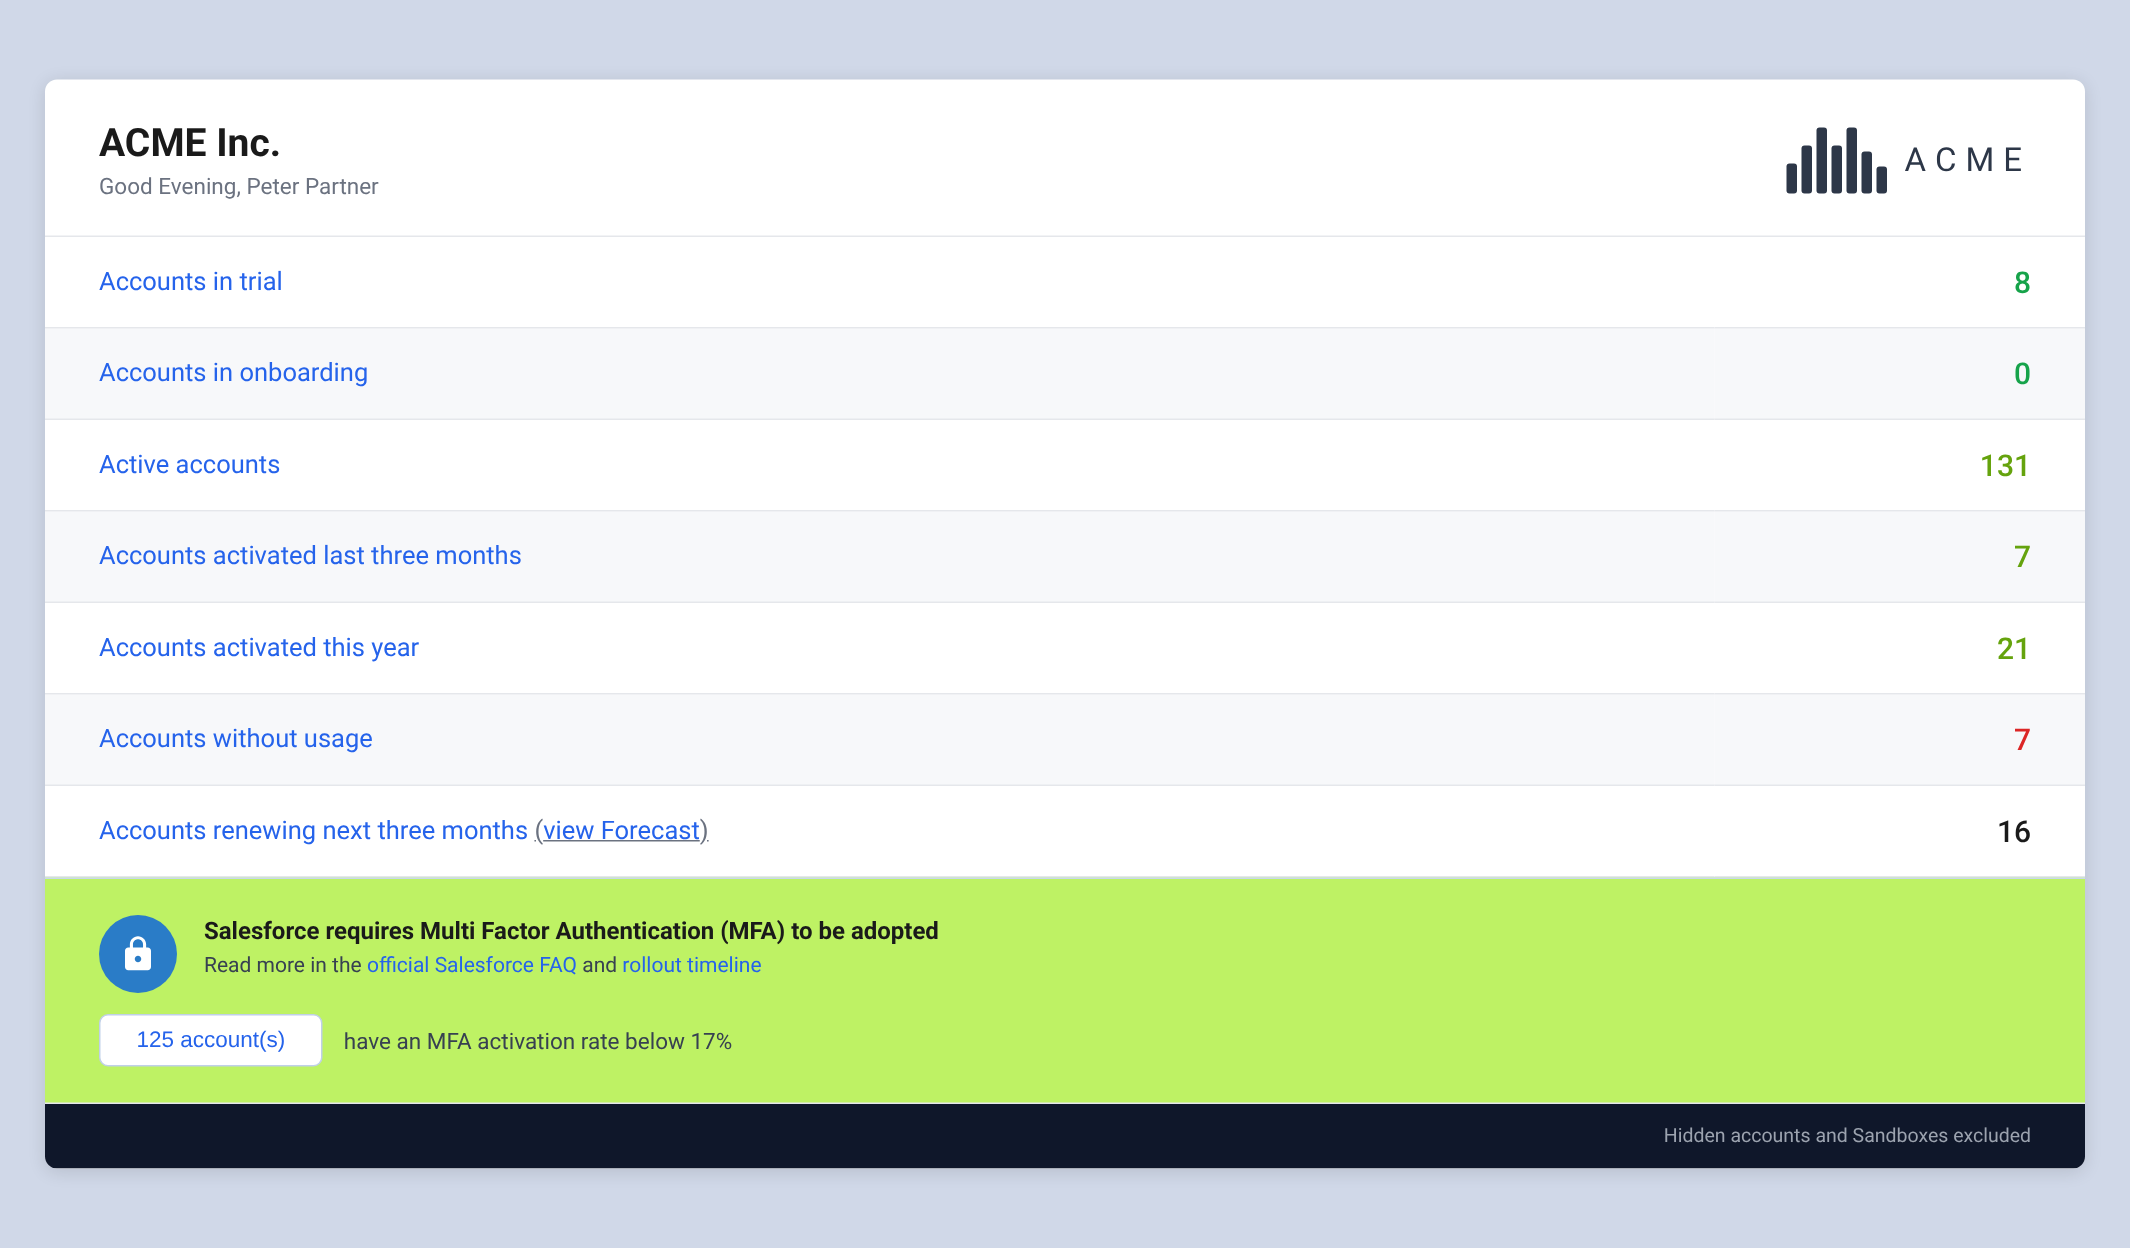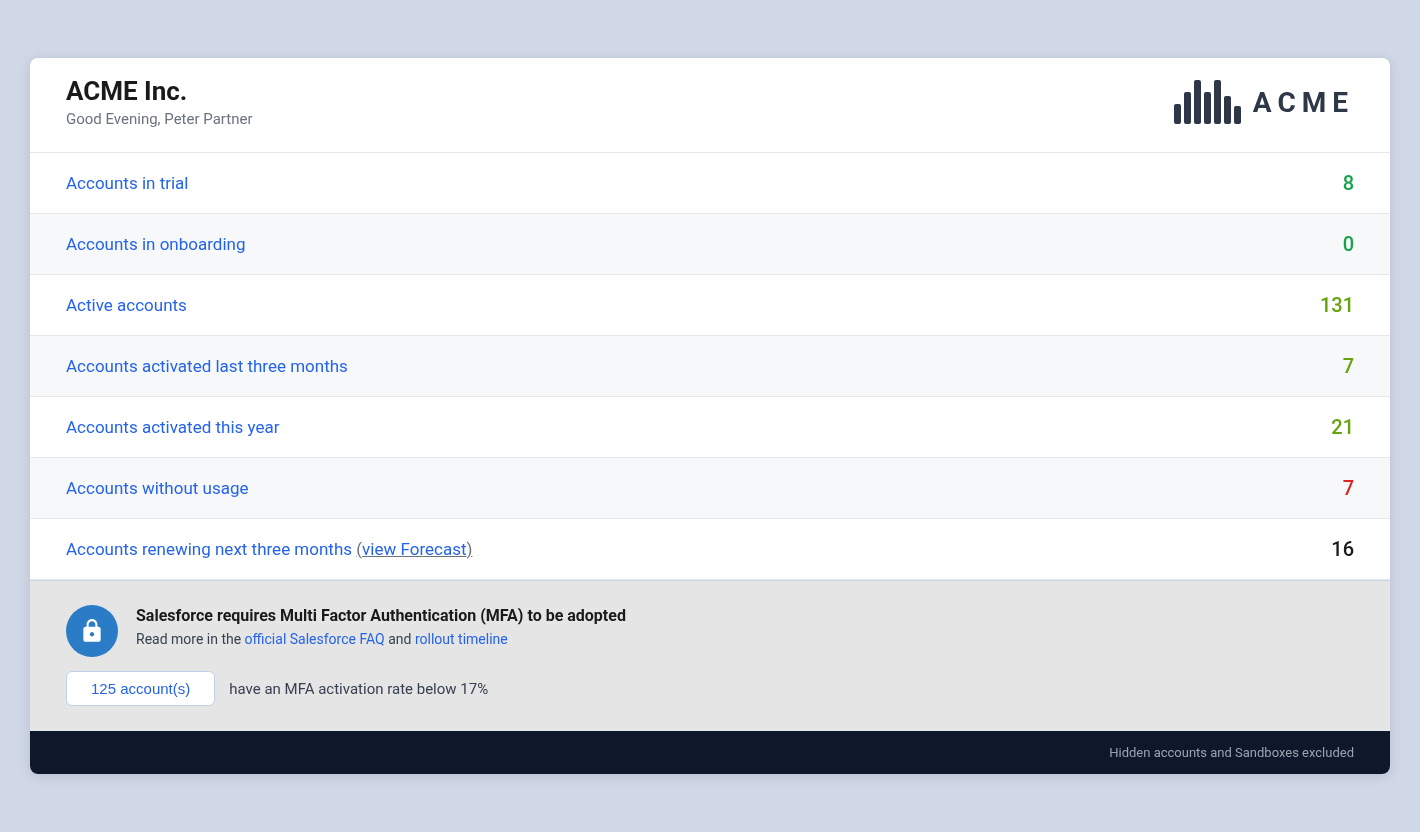--- a/index.html
+++ b/index.html
@@ -15,21 +15,21 @@
 
     .card {
       background: #ffffff;
       border-radius: 8px;
       box-shadow: 0 2px 12px rgba(0,0,0,0.12);
       width: 1360px;
       overflow: hidden;
     }
 
     .card-header {
-      padding: 18px 36px 24px 36px;
+      padding: 28px 36px 24px 36px;
       display: flex;
       align-items: center;
       justify-content: space-between;
       border-bottom: 1px solid #e5e7eb;
     }
 
     .header-left .company-name {
       font-size: 26px;
       font-weight: 700;
       color: #1a1a1a;
@@ -55,22 +55,22 @@
     }
 
     .logo-bars span {
       display: block;
       background: #2d3748;
       border-radius: 2px;
       width: 7px;
     }
 
     .logo-text {
-      font-size: 28px;
-      font-weight: 700;
+      font-size: 22px;
+      font-weight: 400;
       letter-spacing: 6px;
       color: #2d3748;
     }
 
     .metrics-table {
       width: 100%;
       border-collapse: collapse;
     }
 
     .metrics-table tr {
@@ -112,21 +112,21 @@
       font-weight: 500;
       min-width: 60px;
     }
 
     .value-green { color: #16a34a; }
     .value-olive { color: #65a30d; }
     .value-red { color: #dc2626; }
     .value-dark { color: #1a1a1a; }
 
     .mfa-section {
-      background: #e5e5e5;
+      background: #bef264;
       padding: 24px 36px;
       display: flex;
       flex-direction: column;
       gap: 14px;
       border-top: 1px solid #c8d8ec;
       border-bottom: 1px solid #e5e7eb;
     }
 
     .mfa-top {
       display: flex;

